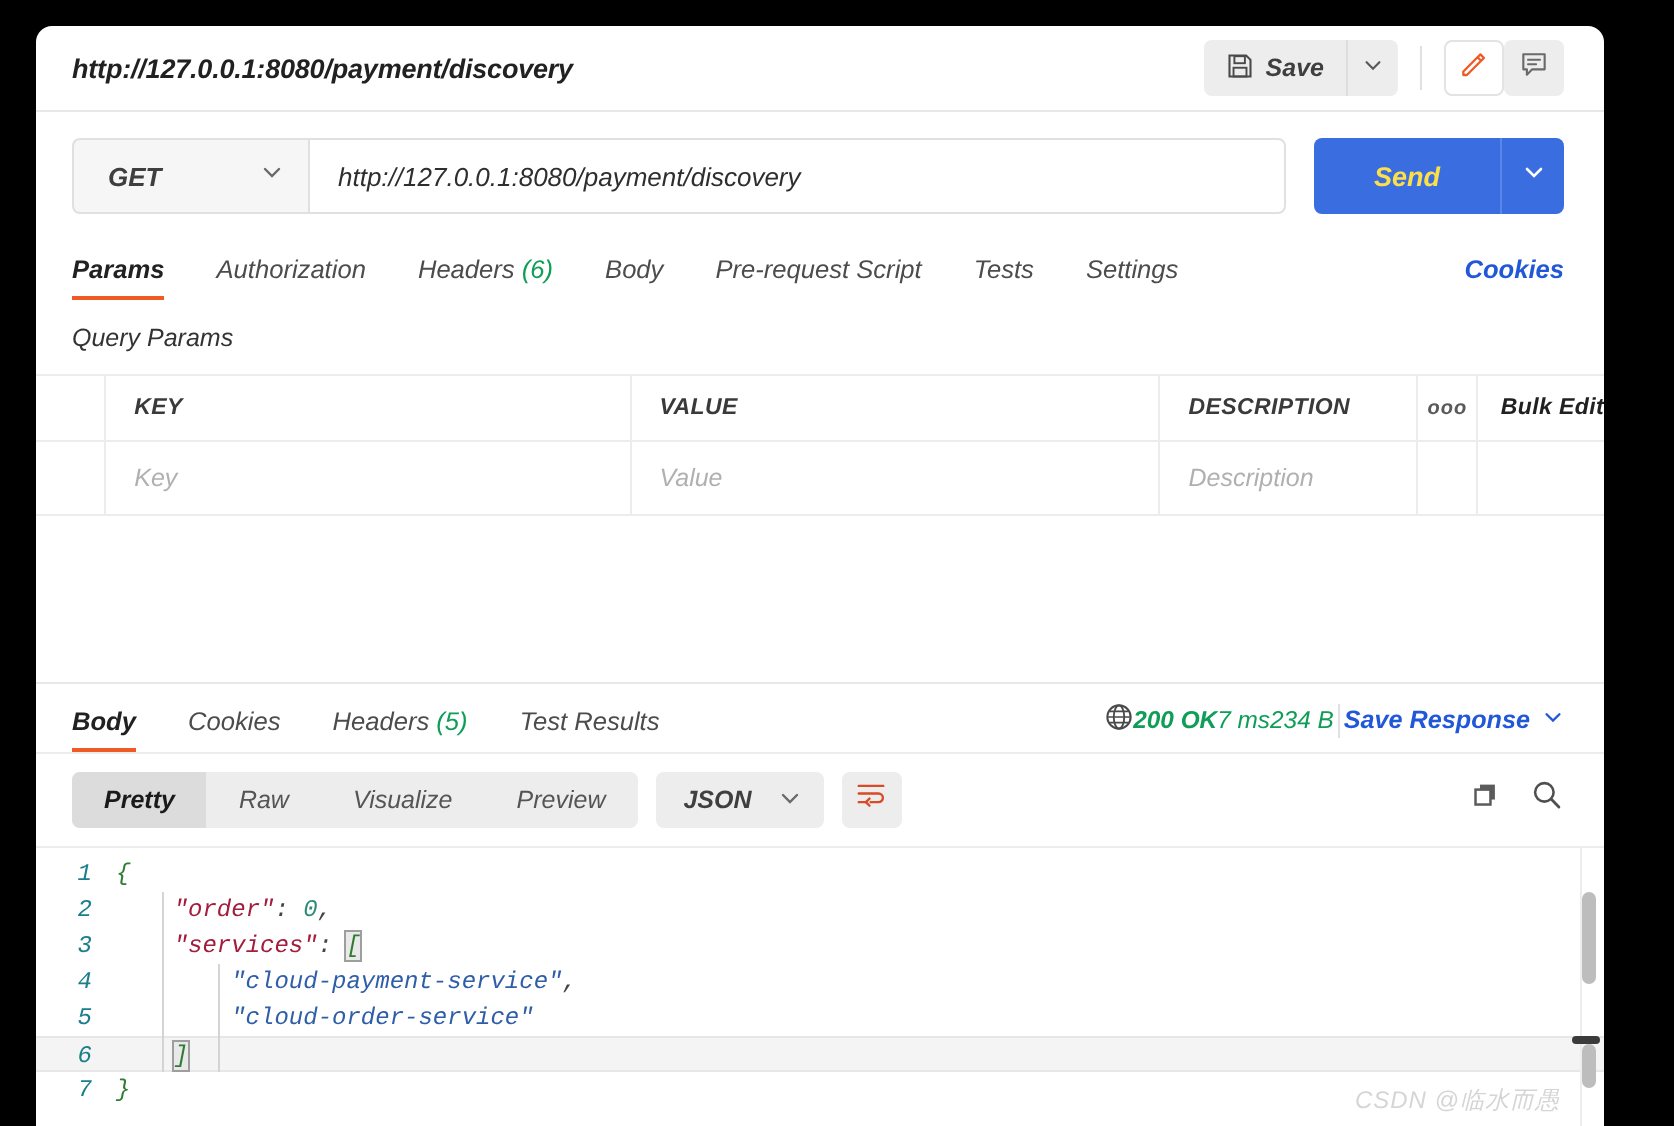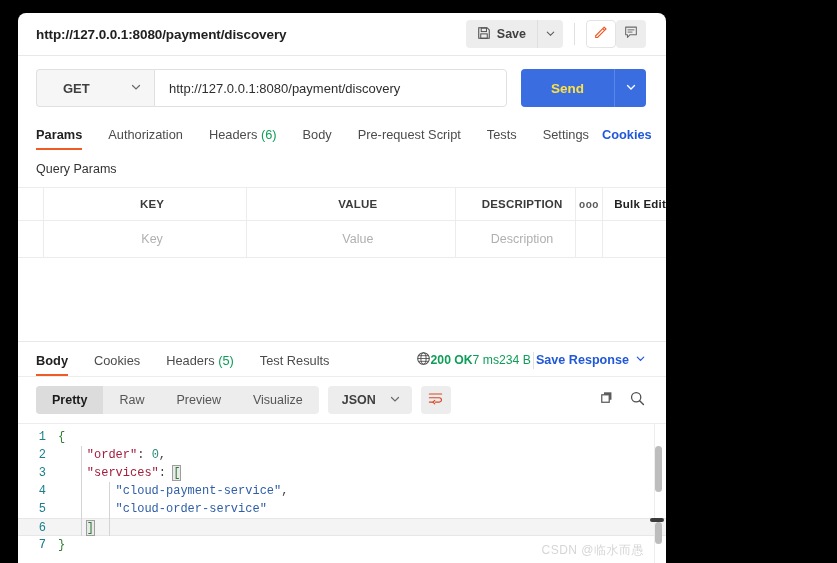--- a/index.html
+++ b/index.html
@@ -10,26 +10,27 @@
     background: #000000;
     overflow: hidden;
     font-family: "Liberation Sans", sans-serif;
   }
 
   
   #app-window {
     position: absolute;
     left: 18px;
     top: 13px;
-    width: 648px;
+    width: 784px;
     height: 550px;
     background: #ffffff;
     border-top-left-radius: 8px;
     border-top-right-radius: 8px;
     overflow: hidden;
+    font-style: italic;
   }
 
   
   #request-header {
     position: relative;
     height: 43px;
     border-bottom: 1px solid #e8e8e8;
     display: flex;
     align-items: center;
     padding: 0 0 0 18px;
@@ -106,21 +107,21 @@
     width: 118px;
     height: 38px;
     background: #f6f6f6;
     border: 1px solid #e0e0e0;
     border-right: none;
     border-top-left-radius: 4px;
     border-bottom-left-radius: 4px;
     display: flex;
     align-items: center;
     justify-content: space-between;
-    padding: 0 12px 0 26px;
+    padding: 0 12px 0 17px;
     cursor: pointer;
   }
   #method-label {
     font-size: 13px;
     font-weight: bold;
     color: #3f3f3f;
   }
   #url-input {
     flex: 1;
     height: 38px;
@@ -204,21 +205,21 @@
   #query-params-label {
     padding: 12px 0 11px 18px;
     font-size: 12.5px;
     color: #333333;
   }
   #params-table { width: 100%; border-collapse: collapse; }
   #params-table th, #params-table td {
     border: 1px solid #ececec;
     border-left: none;
     border-right: 1px solid #ececec;
-    text-align: center;
+    text-align: left;
     font-weight: normal;
     height: 33px;
   }
   #params-table th {
     font-size: 11.5px;
     font-weight: bold;
     color: #3a3a3a;
     letter-spacing: 0.2px;
     padding-left: 14px;
   }
@@ -583,22 +584,22 @@
             </svg>
         </span>
       </span>
     </div>
   </div>
 
   <div id="response-toolbar">
     <div class="seg-group">
       <div class="seg active">Pretty</div>
       <div class="seg">Raw</div>
+      <div class="seg">Visualize</div>
       <div class="seg">Preview</div>
-      <div class="seg">Visualize</div>
     </div>
     <div id="format-select">
       <span>JSON</span>
       <span>
         <svg width="12" height="12" viewBox="0 0 12 12">
             <path d="M2.5 4.5L6 8l3.5-3.5" fill="none" stroke="#6a6a6a" stroke-width="1.2" stroke-linecap="round"></path>
           </svg>
       </span>
     </div>
     <div id="wrap-btn">

